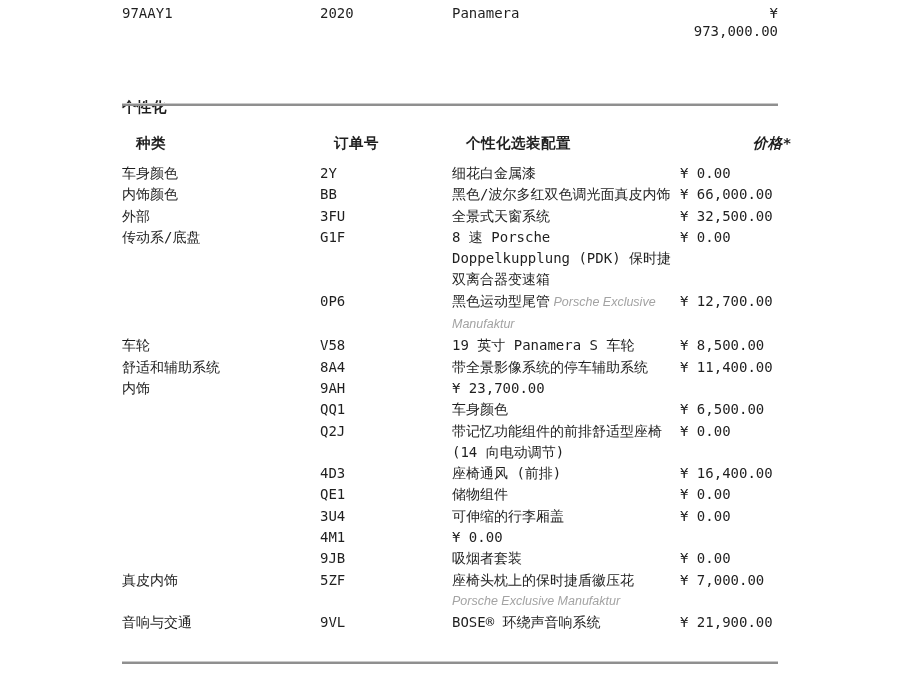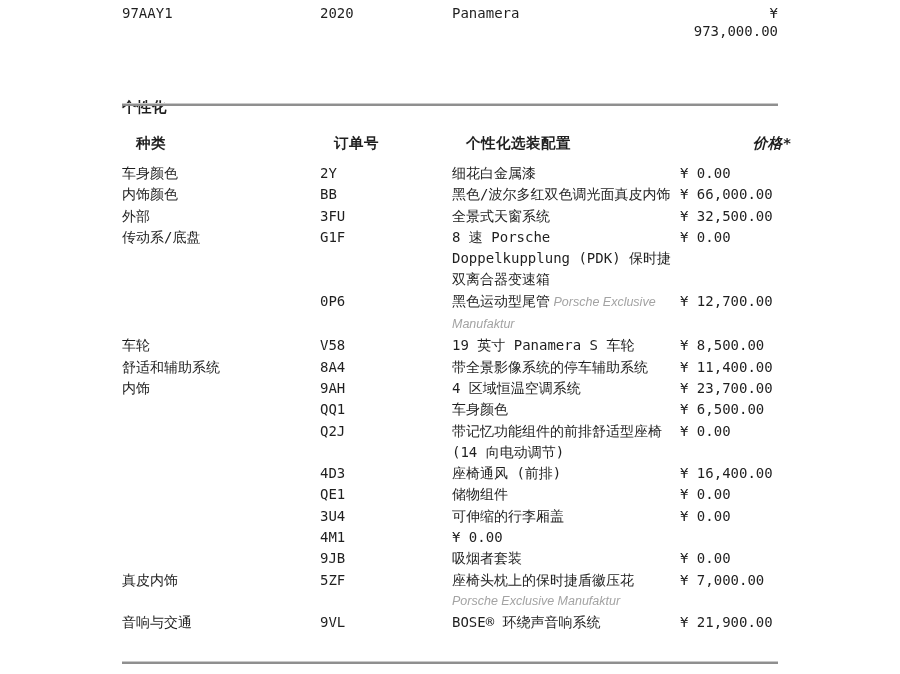--- a/index.html
+++ b/index.html
@@ -135,21 +135,20 @@
         </div>
         <div class="trow grid4">
           <div class="cell cat">舒适和辅助系统</div>
           <div class="cell code">8A4</div>
           <div class="cell opt"><span>带全景影像系统的停车辅助系统</span></div>
           <div class="cell price">¥ 11,400.00</div>
         </div>
         <div class="trow grid4">
           <div class="cell cat">内饰</div>
           <div class="cell code">9AH</div>
-          <div class="cell opt"><span>4 区域恒温空调系统</span></div>
           <div class="cell price">¥ 23,700.00</div>
         </div>
         <div class="trow grid4">
           <div class="cell cat"></div>
           <div class="cell code">QQ1</div>
           <div class="cell opt"><span>车身颜色</span></div>
           <div class="cell price">¥ 6,500.00</div>
         </div>
         <div class="trow grid4">
           <div class="cell cat"></div>

